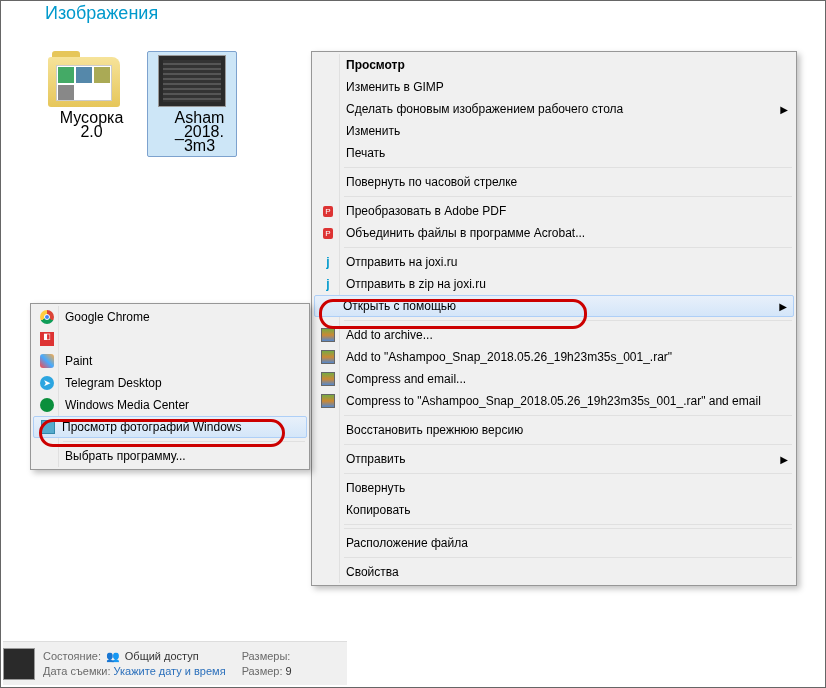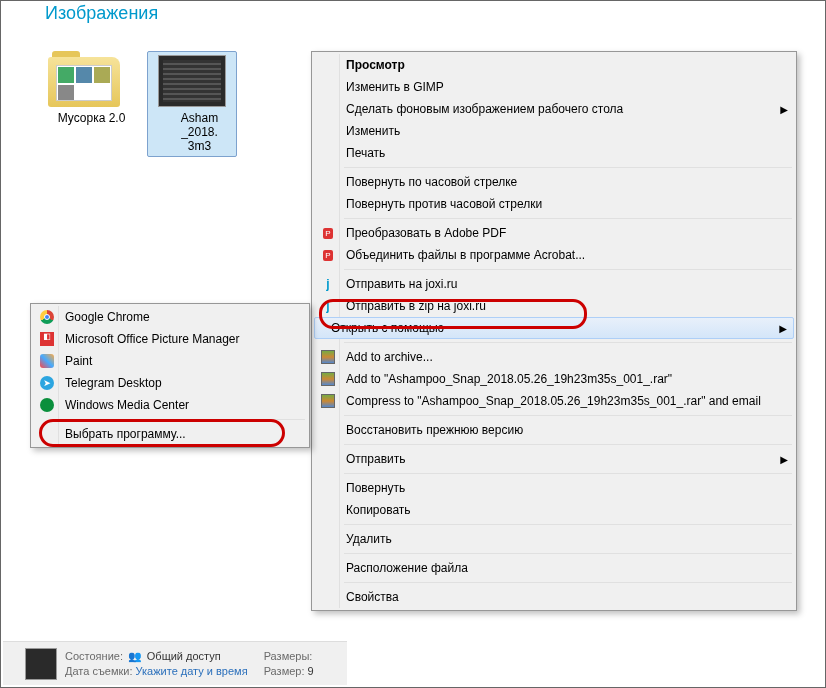--- a/index.html
+++ b/index.html
@@ -62,21 +62,21 @@
       background: #fff;
       border: 1px solid #ccc;
       display: flex; flex-wrap: wrap;
       overflow: hidden;
     }
     .folder-content span {
       width: 16px; height: 16px;
       margin: 1px;
     }
     .folder-label {
-      font-size: 12px;
+      font-size: 16px;
       color: #000;
       line-height: 14px;
       margin-left: 15px;
     }
     .selected-file {
       border: 1px solid #7da2ce;
       background: #cde6f7;
       padding: 3px;
       border-radius: 2px;
     }
@@ -116,21 +116,21 @@
       padding-left: 32px;
       padding-right: 18px;
       cursor: pointer;
       position: relative;
       white-space: nowrap;
     }
     .menu-item:hover, .menu-item.highlighted {
       background: linear-gradient(#e8f0fa, #d4e6f9);
       border: 1px solid #aecff7;
       border-radius: 2px;
-      padding-left: 16px;
+      padding-left: 28px;
       height: 22px;
     }
     .menu-item.bold { font-weight: bold; }
     .menu-item .submenu-arrow {
       position: absolute;
       right: 6px;
       font-size: 10px;
     }
     .menu-sep {
       height: 1px;
@@ -158,21 +158,21 @@
       bottom: 2px;
       left: 2px;
       right: 478px;
       height: 44px;
       background: #f0f0f0;
       border-top: 1px solid #ddd;
       display: flex;
       align-items: center;
       font-size: 11px;
       color: #555;
-      padding-left: 22px;
+      padding-left: 0;
     }
     .status-thumb {
       width: 32px; height: 32px;
       background: #2a2a2a;
       margin-right: 8px;
       border: 1px solid #999;
     }
     .status-grid {
       display: grid;
       grid-template-columns: auto auto;
@@ -225,23 +225,20 @@
     <div class="menu-item">
       <span>Изменить</span>
     </div>
     <div class="menu-item">
       <span>Печать</span>
     </div>
     <div class="menu-sep"></div>
     <div class="menu-item">
       <span>Повернуть по часовой стрелке</span>
     </div>
-    <div class="menu-item">
-      <span>Повернуть против часовой стрелки</span>
-    </div>
     <div class="menu-sep"></div>
     <div class="menu-item">
       <span class="menu-icon">
         <span style="background:#d33;color:#fff;font-size:8px;padding:1px 2px;border-radius:2px;">P</span>
       </span>
       <span>Преобразовать в Adobe PDF</span>
     </div>
     <div class="menu-item">
       <span class="menu-icon">
         <span style="background:#d33;color:#fff;font-size:8px;padding:1px 2px;border-radius:2px;">P</span>
@@ -275,42 +272,45 @@
     <div class="menu-item">
       <span class="menu-icon">
         <span style="background:linear-gradient(#7a4,#c83,#58c);width:14px;height:14px;display:inline-block;border:1px solid #666;"></span>
       </span>
       <span>Add to "Ashampoo_Snap_2018.05.26_19h23m35s_001_.rar"</span>
     </div>
     <div class="menu-item">
       <span class="menu-icon">
         <span style="background:linear-gradient(#7a4,#c83,#58c);width:14px;height:14px;display:inline-block;border:1px solid #666;"></span>
       </span>
+      <span>Compress and email...</span>
+    </div>
+    <div class="menu-item">
+      <span class="menu-icon">
+        <span style="background:linear-gradient(#7a4,#c83,#58c);width:14px;height:14px;display:inline-block;border:1px solid #666;"></span>
+      </span>
       <span>Compress to "Ashampoo_Snap_2018.05.26_19h23m35s_001_.rar" and email</span>
     </div>
     <div class="menu-sep"></div>
     <div class="menu-item">
       <span>Восстановить прежнюю версию</span>
     </div>
     <div class="menu-sep"></div>
     <div class="menu-item">
       <span>Отправить</span>
       <span class="submenu-arrow">▶</span>
     </div>
     <div class="menu-sep"></div>
     <div class="menu-item">
       <span>Повернуть</span>
     </div>
     <div class="menu-item">
       <span>Копировать</span>
     </div>
     <div class="menu-sep"></div>
-    <div class="menu-item">
-      <span>Удалить</span>
-    </div>
     <div class="menu-sep"></div>
     <div class="menu-item">
       <span>Расположение файла</span>
     </div>
     <div class="menu-sep"></div>
     <div class="menu-item">
       <span>Свойства</span>
     </div>
   </div>
 
@@ -321,39 +321,44 @@
         <span style="width:14px;height:14px;border-radius:50%;background:conic-gradient(#db4437 0 120deg,#0f9d58 120deg 240deg,#ffcd40 240deg 360deg);display:inline-block;position:relative;">
           <span style="position:absolute;inset:4px;background:#4285f4;border-radius:50%;border:1px solid #fff;"></span>
         </span>
       </span>
       <span>Google Chrome</span>
     </div>
     <div class="menu-item">
       <span class="menu-icon">
         <span style="background:#d33;color:#fff;width:14px;height:14px;display:inline-block;font-size:8px;text-align:center;">◧</span>
       </span>
-      <span>Microsoft Office Picture Manager</span>
     </div>
     <div class="menu-item">
       <span class="menu-icon">
         <span style="width:14px;height:14px;display:inline-block;background:linear-gradient(45deg,#f44,#4af,#fa4);border-radius:3px;"></span>
       </span>
       <span>Paint</span>
     </div>
     <div class="menu-item">
       <span class="menu-icon">
         <span style="width:14px;height:14px;border-radius:50%;background:#2ca5e0;display:inline-flex;align-items:center;justify-content:center;color:#fff;font-size:9px;">➤</span>
       </span>
       <span>Telegram Desktop</span>
     </div>
     <div class="menu-item">
       <span class="menu-icon">
         <span style="width:14px;height:14px;border-radius:50%;background:#0a8f3c;display:inline-block;"></span>
       </span>
       <span>Windows Media Center</span>
+    </div>
+    <div class="menu-item highlighted">
+      <span class="menu-icon">
+        <span style="width:14px;height:14px;background:#5ac;display:inline-block;border:1px solid #38a;"></span>
+      </span>
+      <span>Просмотр фотографий Windows</span>
     </div>
     <div class="menu-sep"></div>
     <div class="menu-item">
       <span>Выбрать программу...</span>
     </div>
   </div>
 
 <div class="highlight-box" style="left:318px; top:298px; width:268px; height:30px;"></div>
 <div class="highlight-box" style="left:38px; top:418px; width:246px; height:28px;"></div>
 

